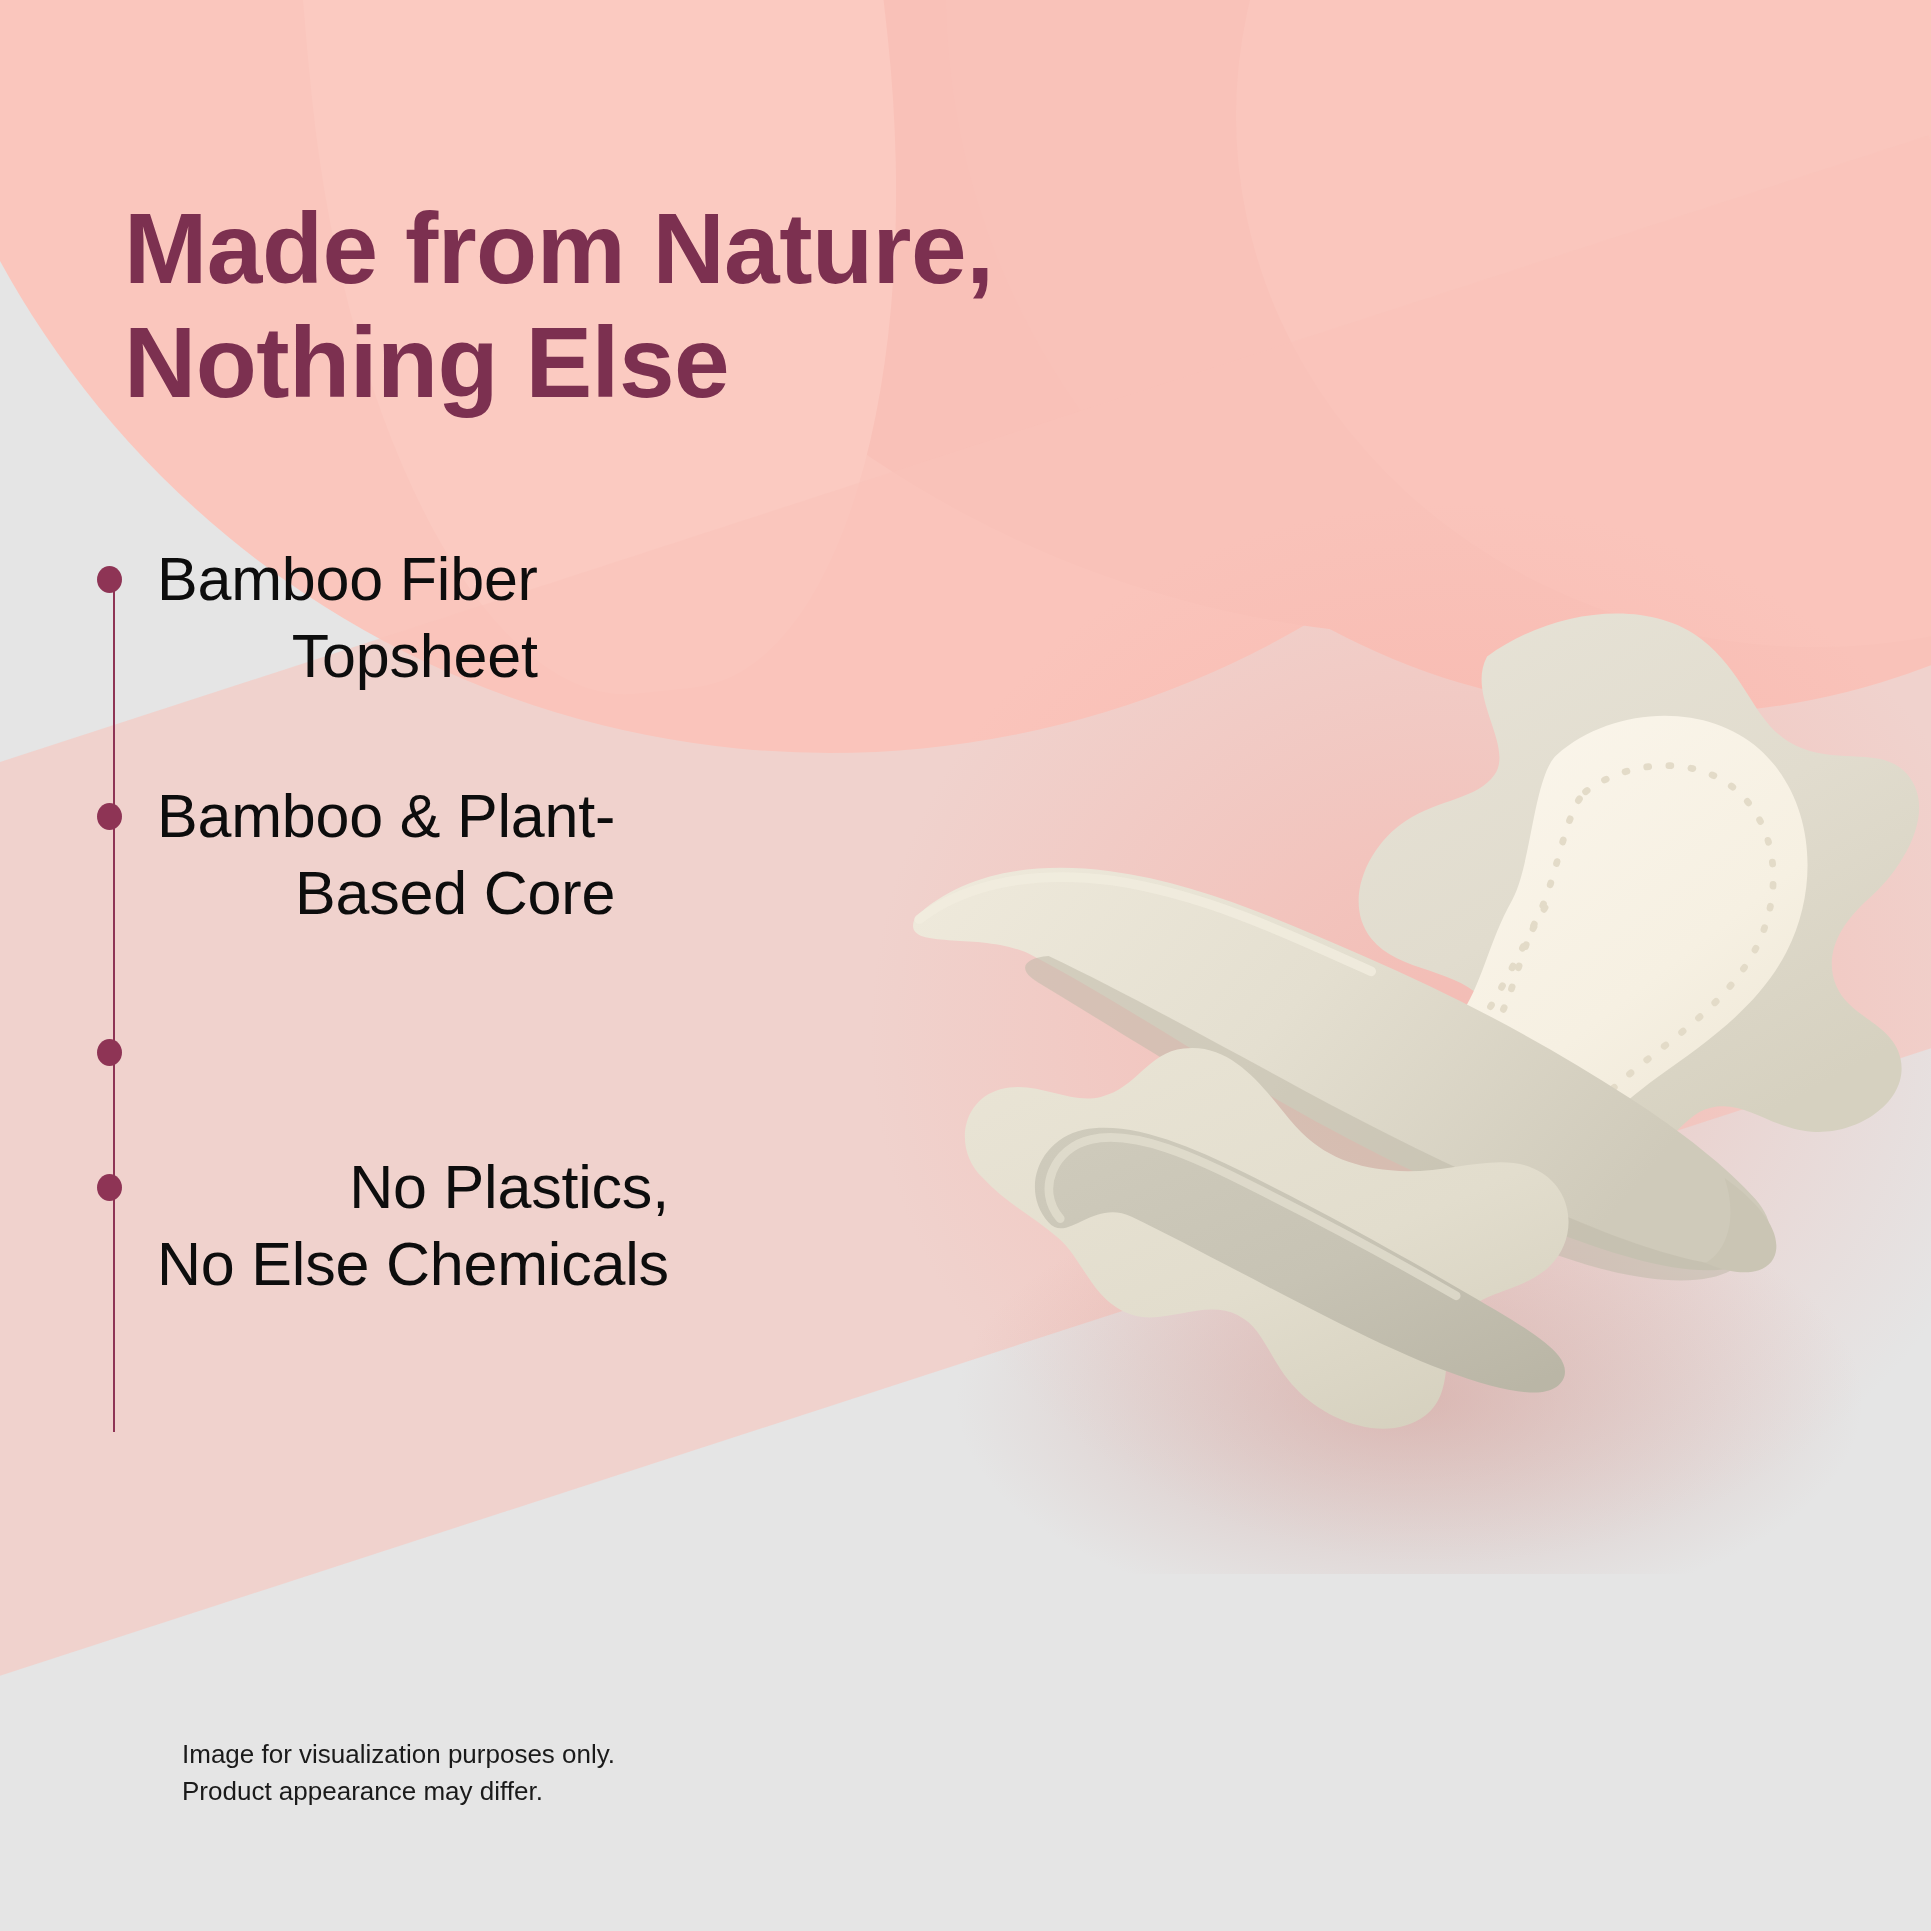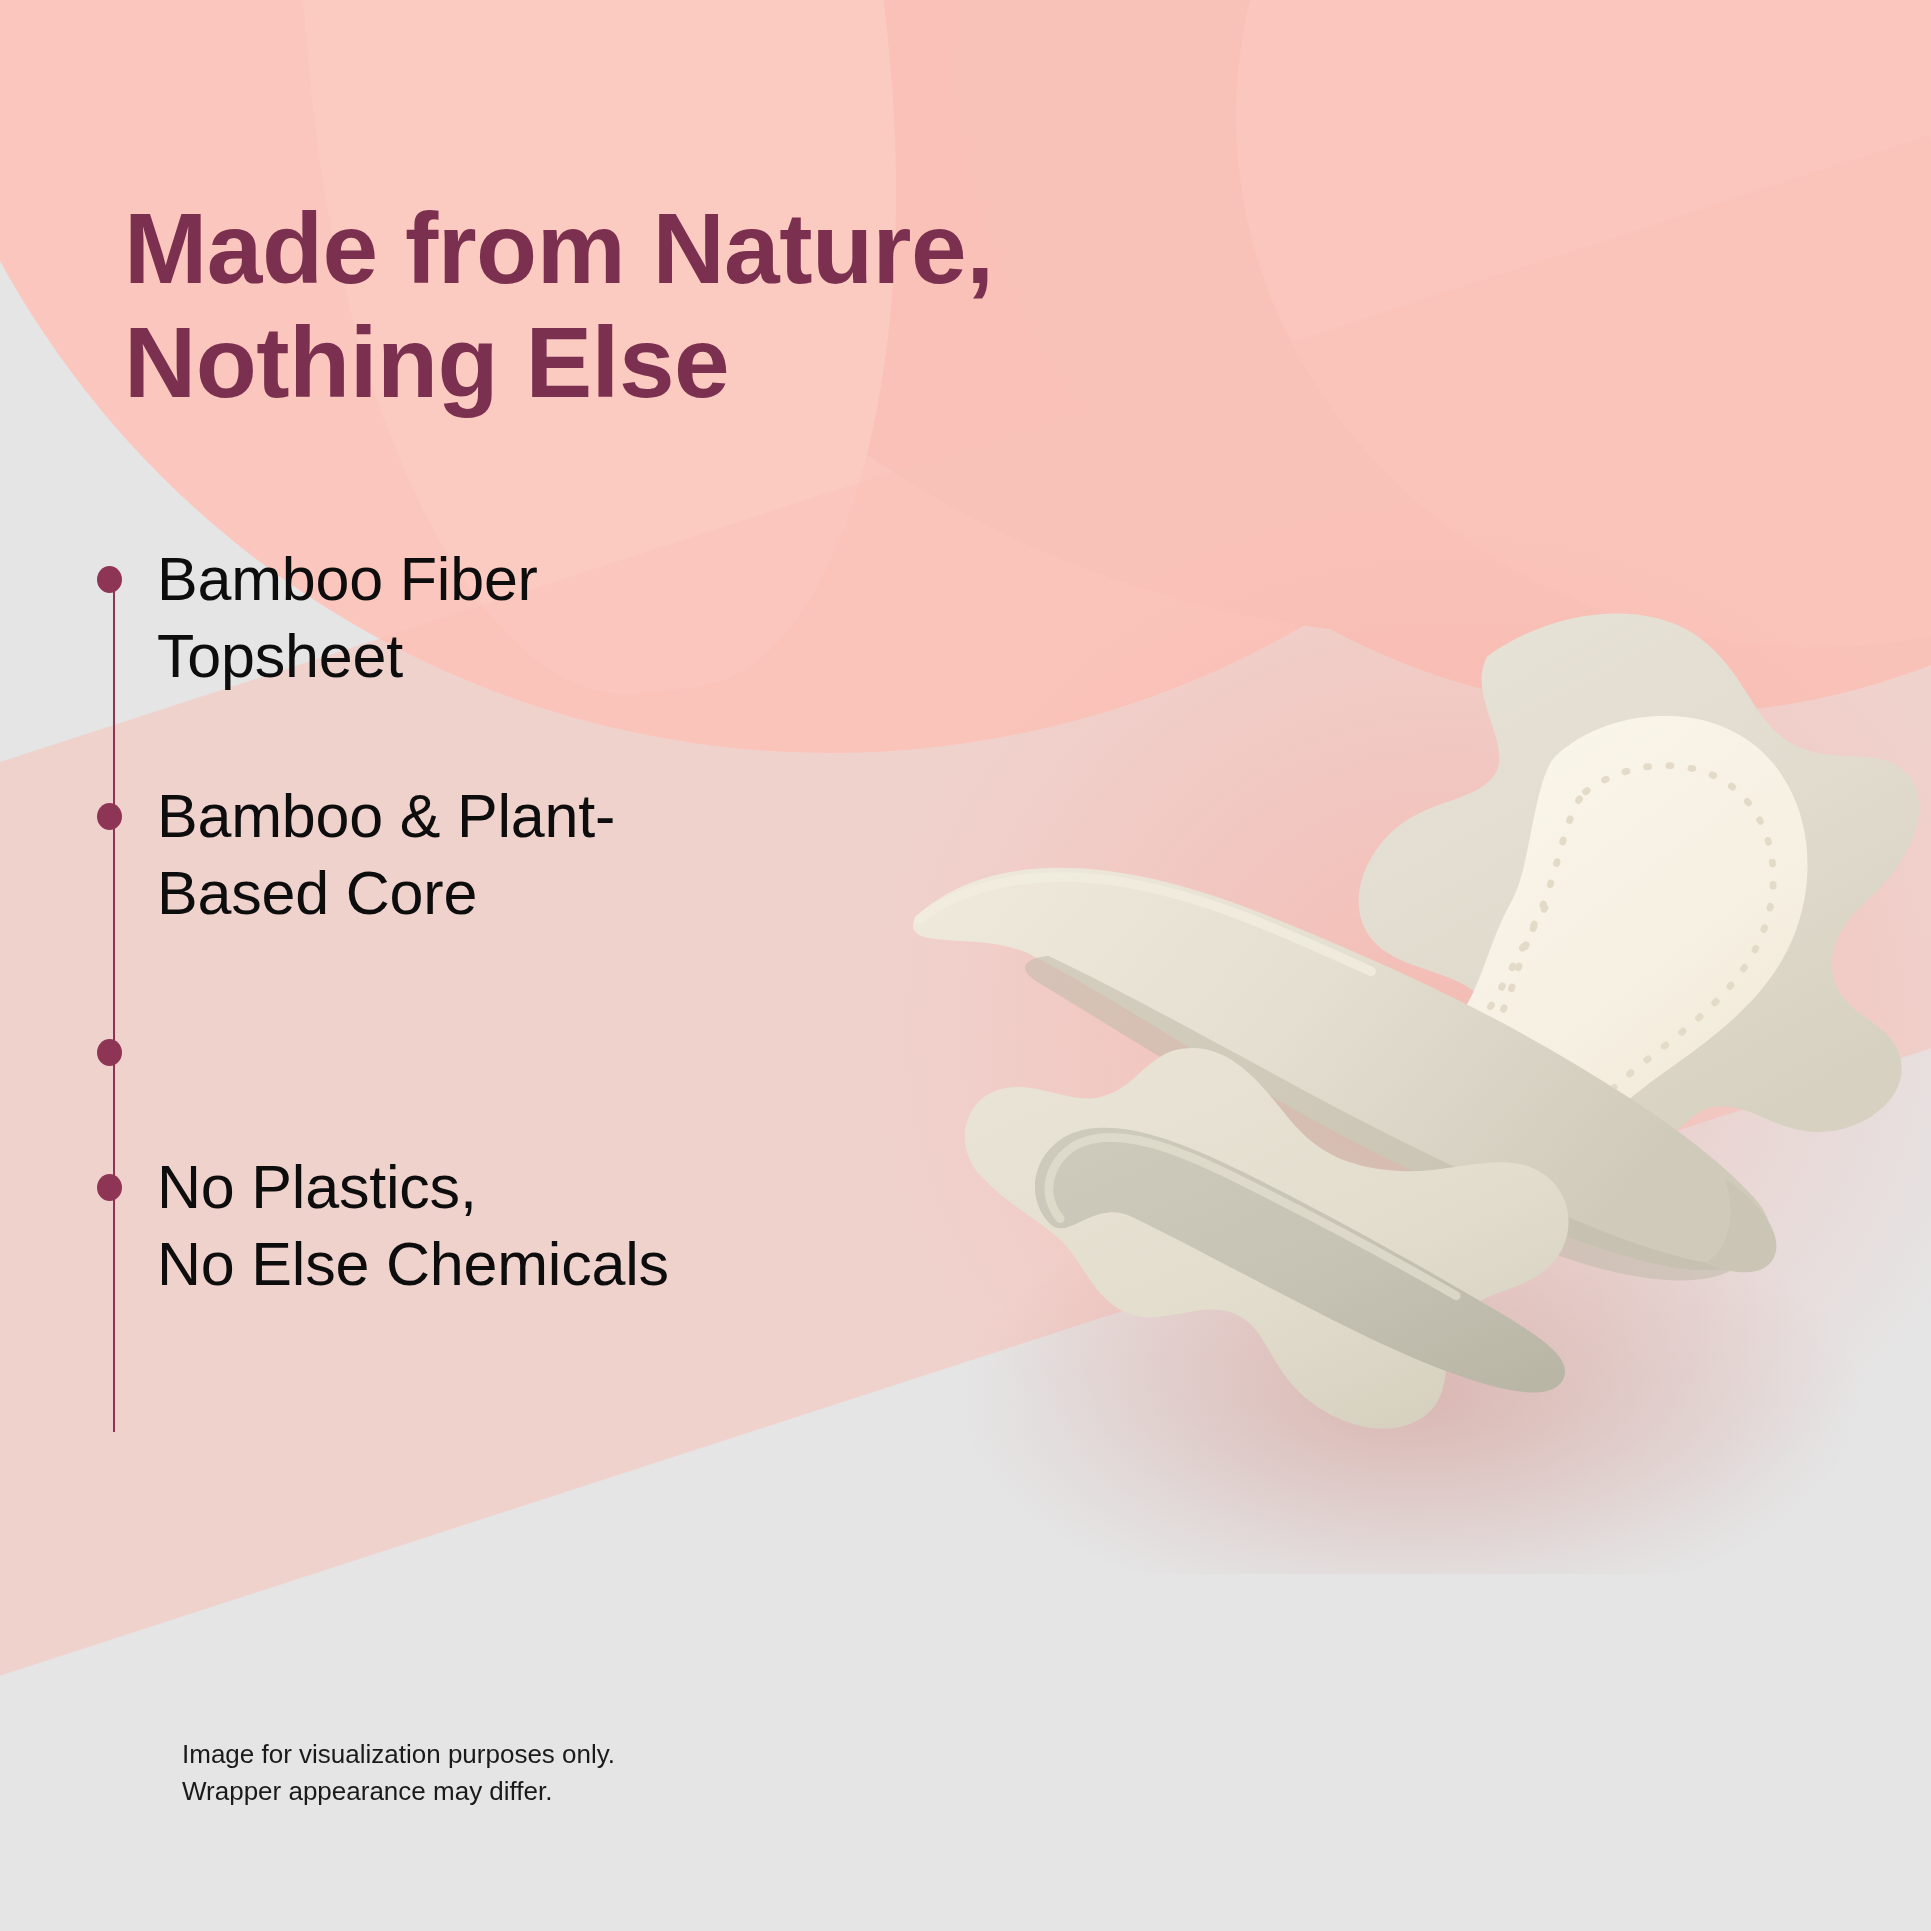--- a/index.html
+++ b/index.html
@@ -102,20 +102,21 @@
     letter-spacing: -0.5px;
     white-space: pre-line;
   }
 
   
   .bullets {
     position: absolute;
     left: 97px;
     top: 541px;
     width: 908px;
+    text-align: right;
   }
   .connector {
     position: absolute;
     left: 16.4px;
     top: 41px;
     width: 1.9px;
     height: 850px;
     background: #8E3455;
   }
   .bullet-row {
@@ -204,21 +205,21 @@
     </div>
 
     <div class="bullet-row">
       <span class="bullet-dot"></span>
       <div class="bullet-text">No Plastics,
 No Else Chemicals</div>
     </div>
   </div>
 
   <div class="disclaimer">Image for visualization purposes only.
-Wrapper appearance may differ.</div>
+Product appearance may differ.</div>
 
   <div class="product">
     <svg viewBox="0 0 1110 1110" xmlns="http://www.w3.org/2000/svg" aria-hidden="true">
       <defs>
         <linearGradient id="gWrapBack" x1="0" y1="0" x2="0.55" y2="1">
           <stop offset="0" stop-color="#E7E3D7"></stop>
           <stop offset="0.55" stop-color="#E1DCCE"></stop>
           <stop offset="1" stop-color="#D6D1C0"></stop>
         </linearGradient>
         <linearGradient id="gWrapFront" x1="0.1" y1="0" x2="0.9" y2="1">

